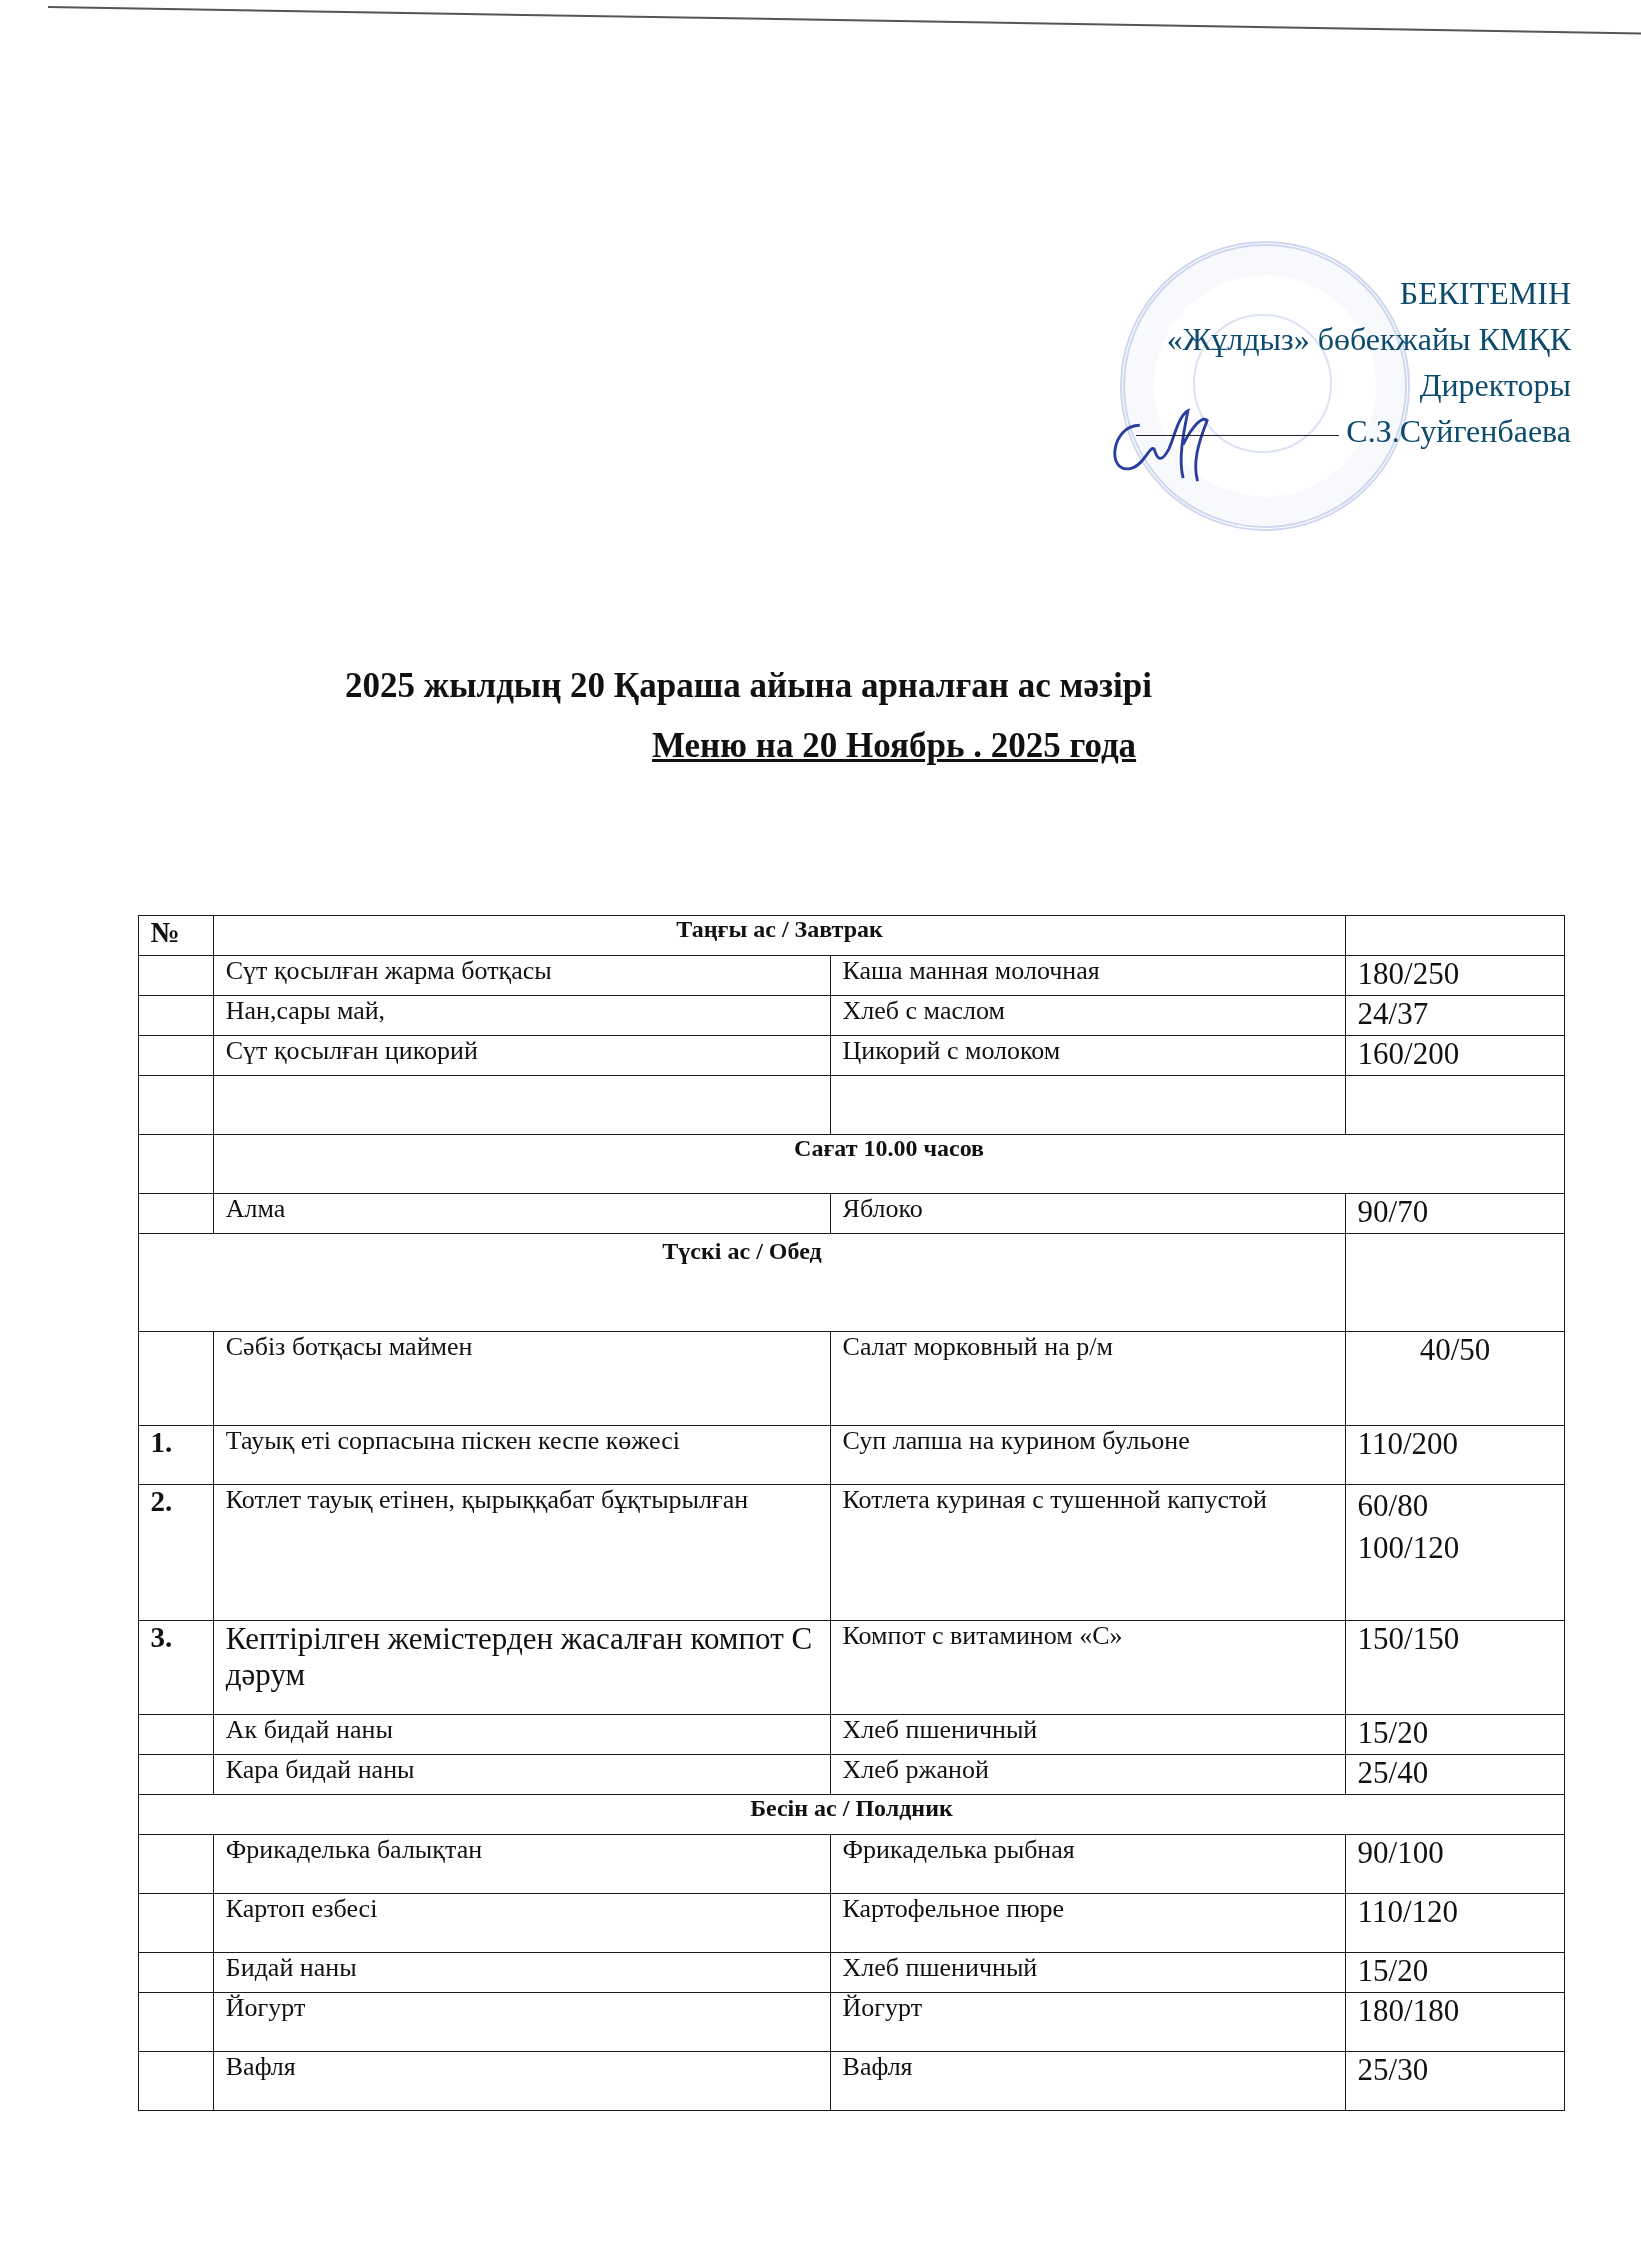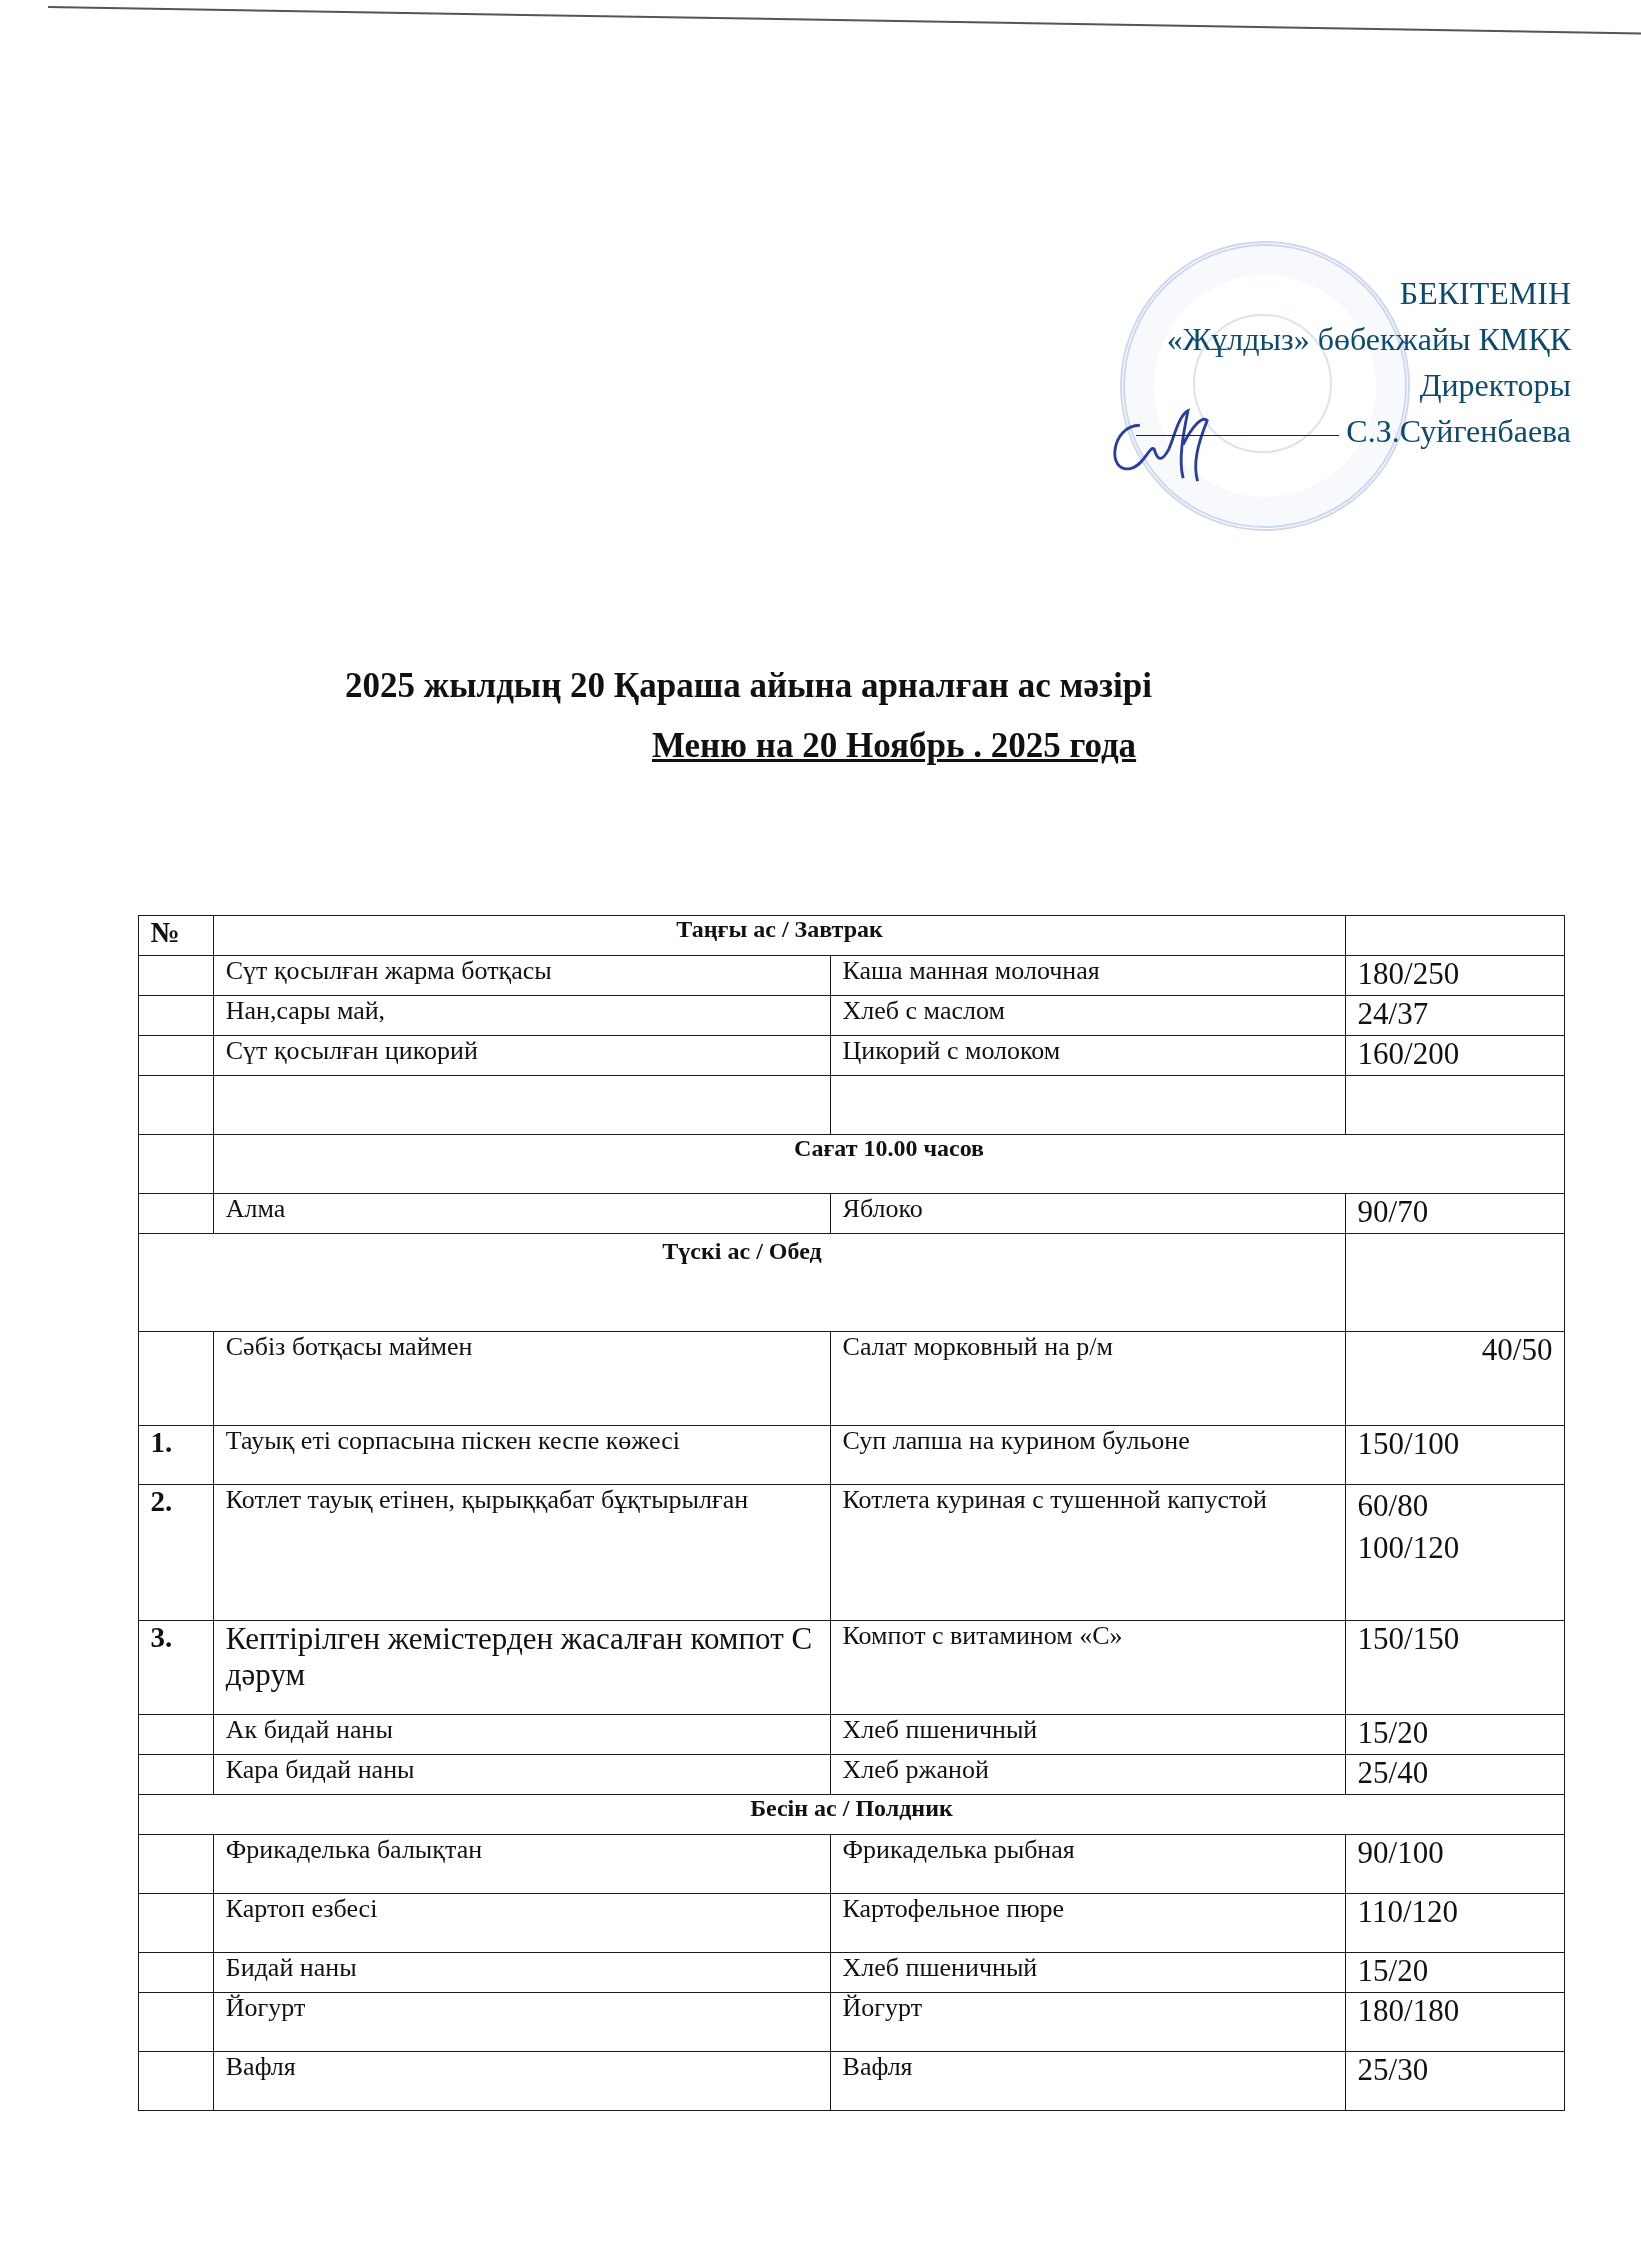--- a/index.html
+++ b/index.html
@@ -114,27 +114,27 @@
     <td class="qty">90/70</td>
   </tr>
   <tr class="tall">
     <td class="section" colspan="3" style="vertical-align:top;padding-top:3.9px;">Түскі ас / Обед</td>
     <td class="qty"></td>
   </tr>
   <tr class="tall">
     <td class="num"></td>
     <td class="kz">Сәбіз ботқасы  маймен</td>
     <td class="ru">Салат морковный на р/м</td>
-    <td class="qty" style="text-align:right;">40/50</td>
+    <td class="qty" style="text-align:center;">40/50</td>
   </tr>
   <tr class="mid">
     <td class="num">1.</td>
     <td class="kz">Тауық  еті сорпасына піскен кеспе  көжесі</td>
     <td class="ru">Суп лапша на курином  бульоне</td>
-    <td class="qty" style="text-align:left;">150/100</td>
+    <td class="qty" style="text-align:left;">110/200</td>
   </tr>
   <tr class="xtall">
     <td class="num">2.</td>
     <td class="kz">Котлет тауық етінен, қырыққабат бұқтырылған</td>
     <td class="ru"> Котлета куриная с тушенной капустой</td>
     <td class="qty">
       <span class="qty-line">60/80</span>
       <span class="qty-line">100/120</span>
     </td>
   </tr>

